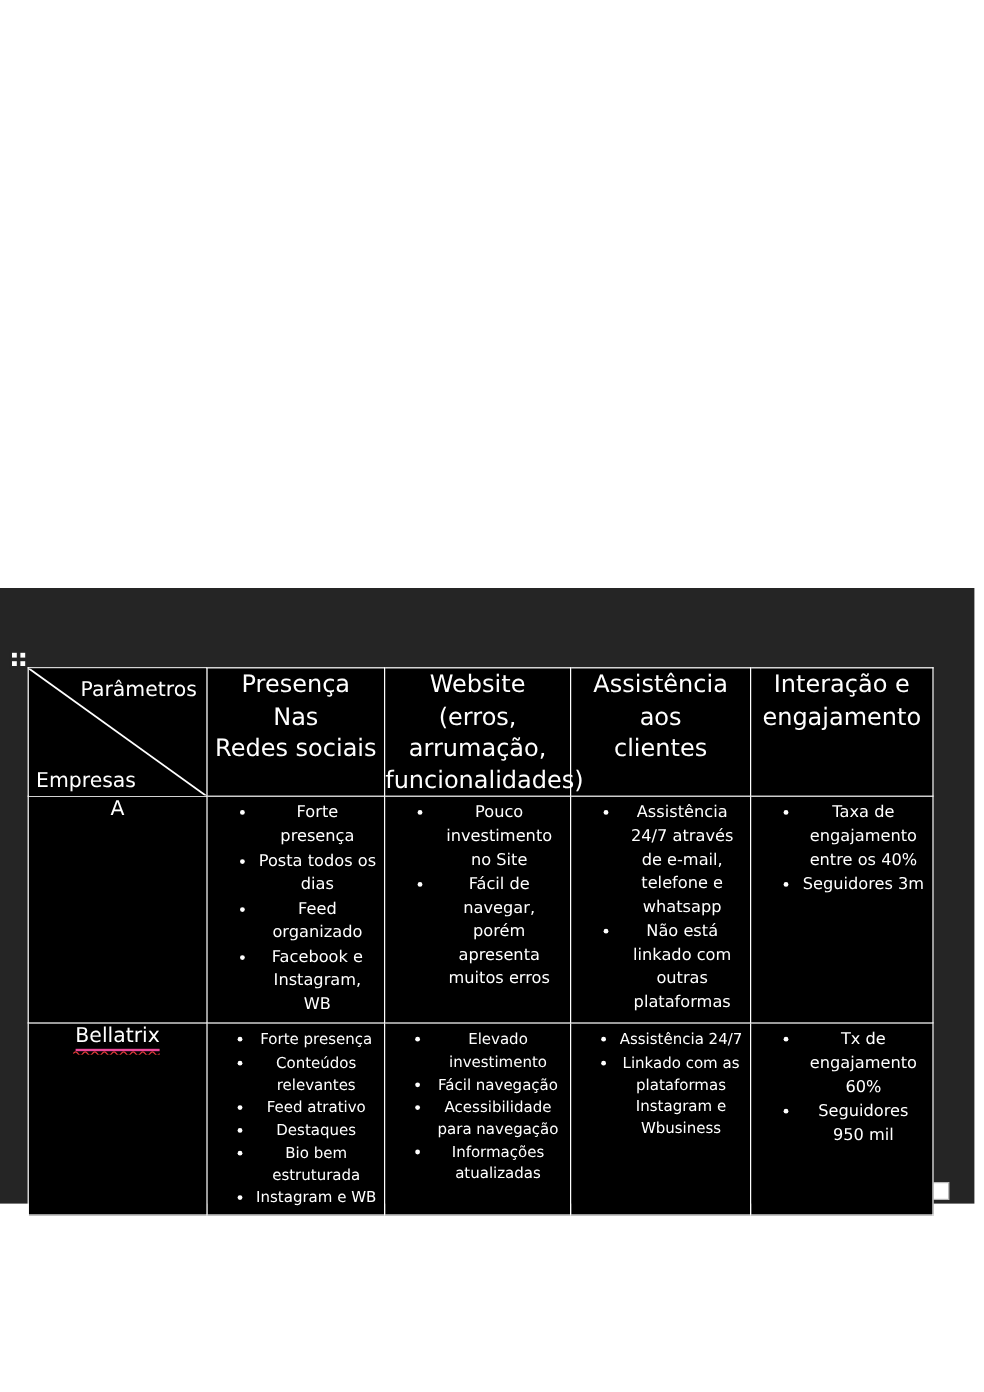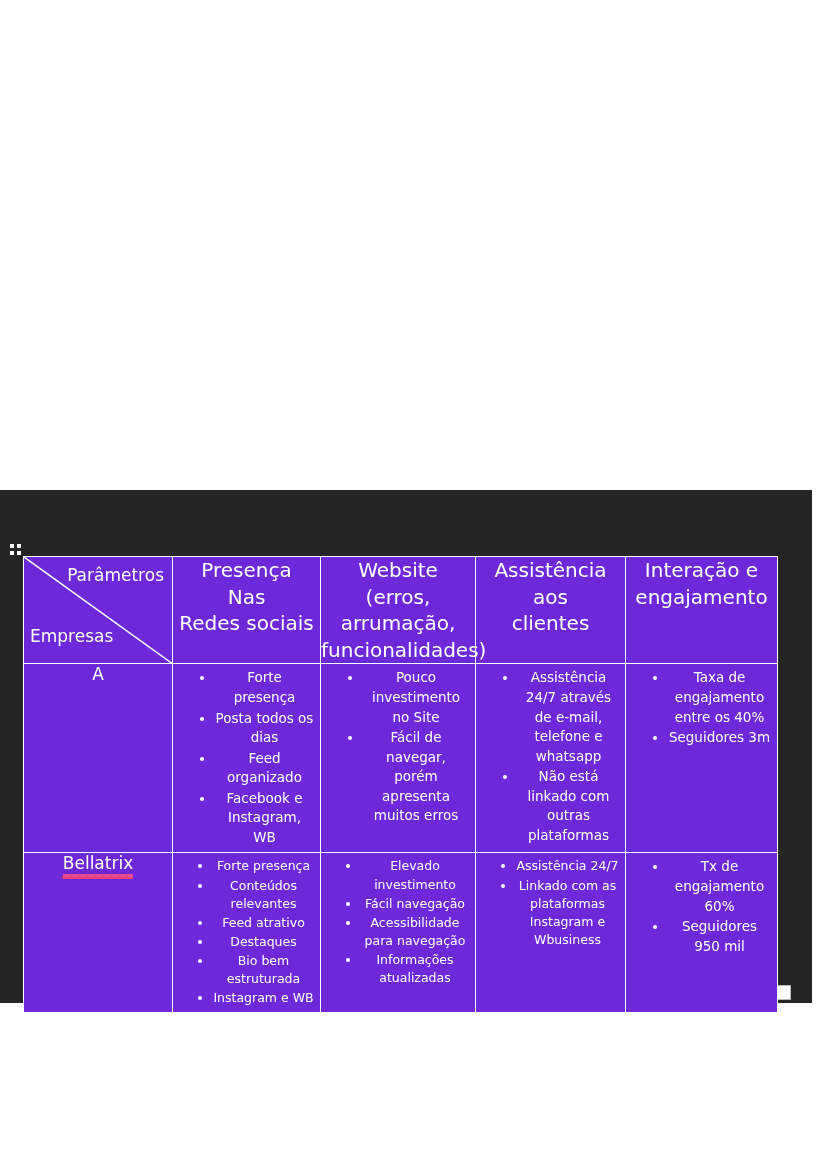--- a/index.html
+++ b/index.html
@@ -62,21 +62,21 @@
   table.cmp {
     border-collapse: collapse;
     table-layout: fixed;
     width: 754px;
     color: #ffffff;
   }
   table.cmp td {
     border: 1px solid #ffffff;
     vertical-align: top;
     padding: 0;
-    background: #6d28d9;
+    background: #000000;
   }
   .col-0 { width: 149px; }
   .col-1 { width: 148px; }
   .col-2 { width: 155px; }
   .col-3 { width: 150px; }
   .col-4 { width: 152px; }
 
   
   .hdr-cell {
     text-align: center;
@@ -97,35 +97,35 @@
   }
   .corner-top {
     position: absolute;
     top: 8px;
     right: 8px;
     font-size: 17px;
     font-family: "DejaVu Sans", sans-serif;
   }
   .corner-bottom {
     position: absolute;
-    bottom: 17px;
+    bottom: 2px;
     left: 6px;
     font-size: 17px;
     font-family: "DejaVu Sans", sans-serif;
   }
 
   
   .row-label {
     text-align: center;
     font-size: 17px;
     font-family: "DejaVu Sans", sans-serif;
     padding-top: 8px;
   }
   .row-label.underlined span.lbl {
-    border-bottom: 5px solid #ec4899;
+    border-bottom: 2px solid #ec4899;
     padding-bottom: 1px;
   }
   .row-label .squiggle {
     display: block;
     margin: 2px auto 0 auto;
     width: 74px;
     height: 4px;
   }
   ul.items {
     margin: 0;

